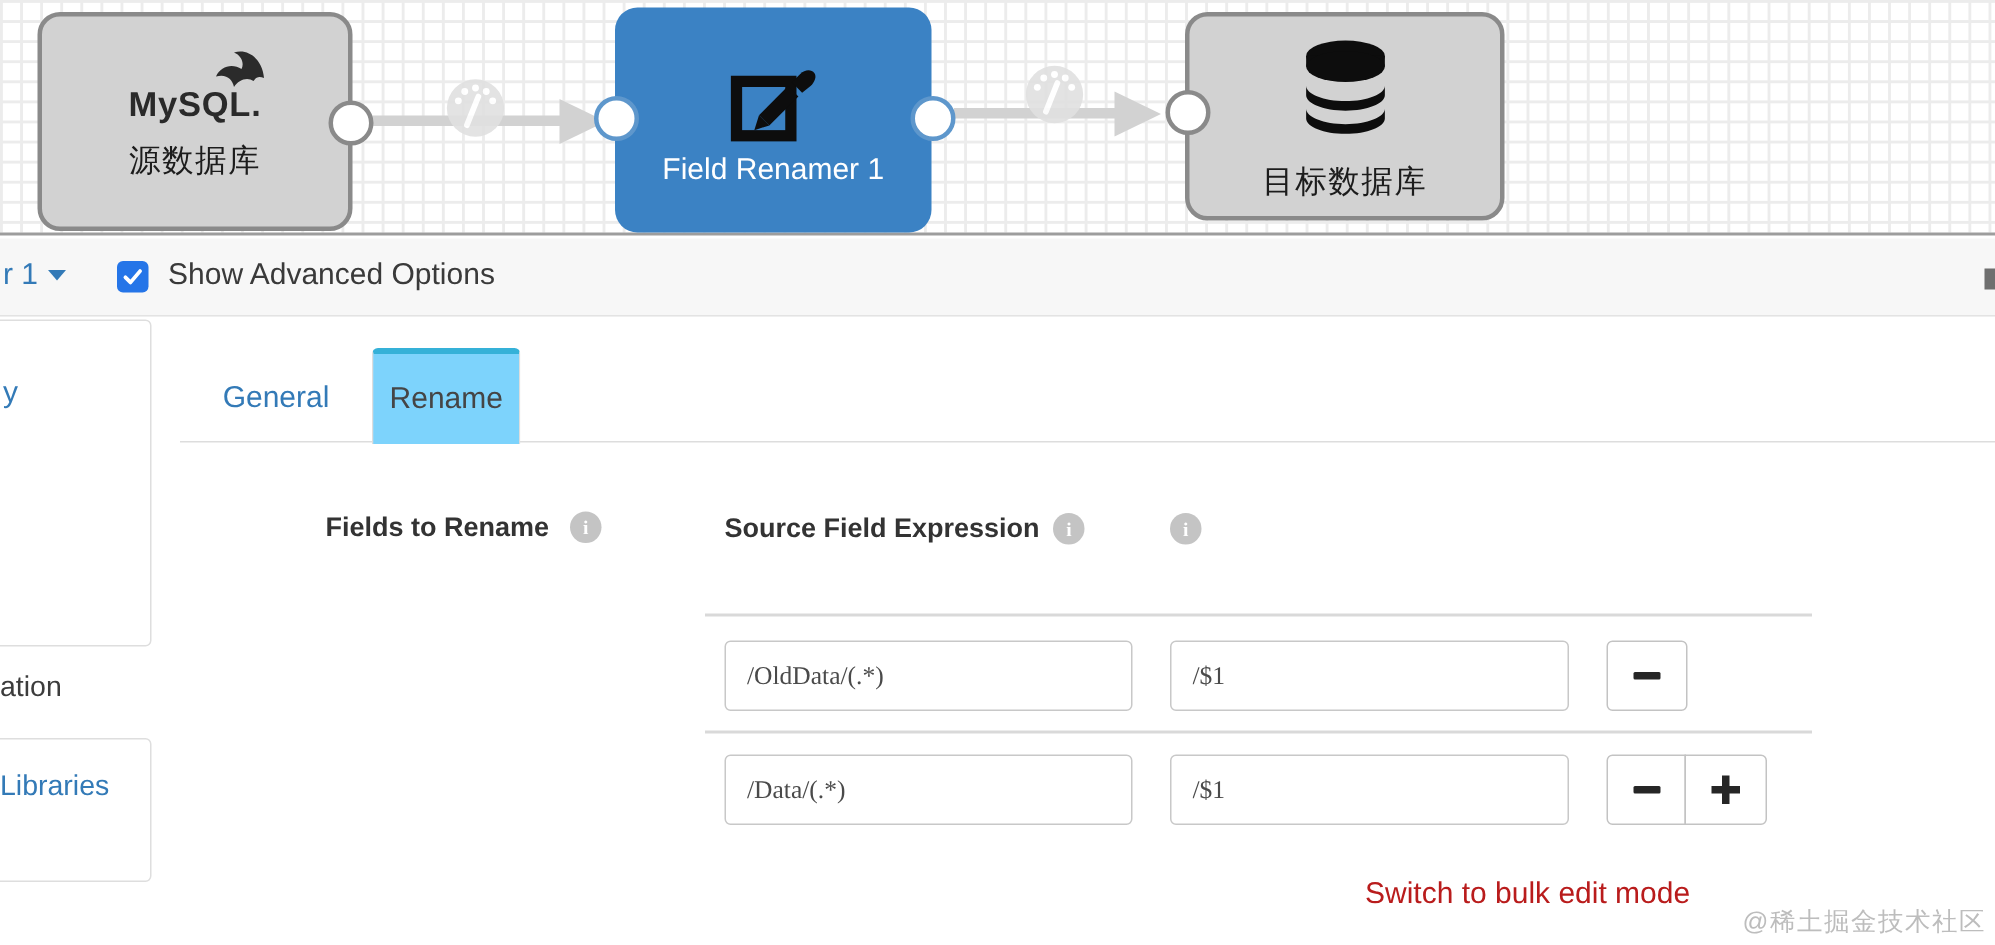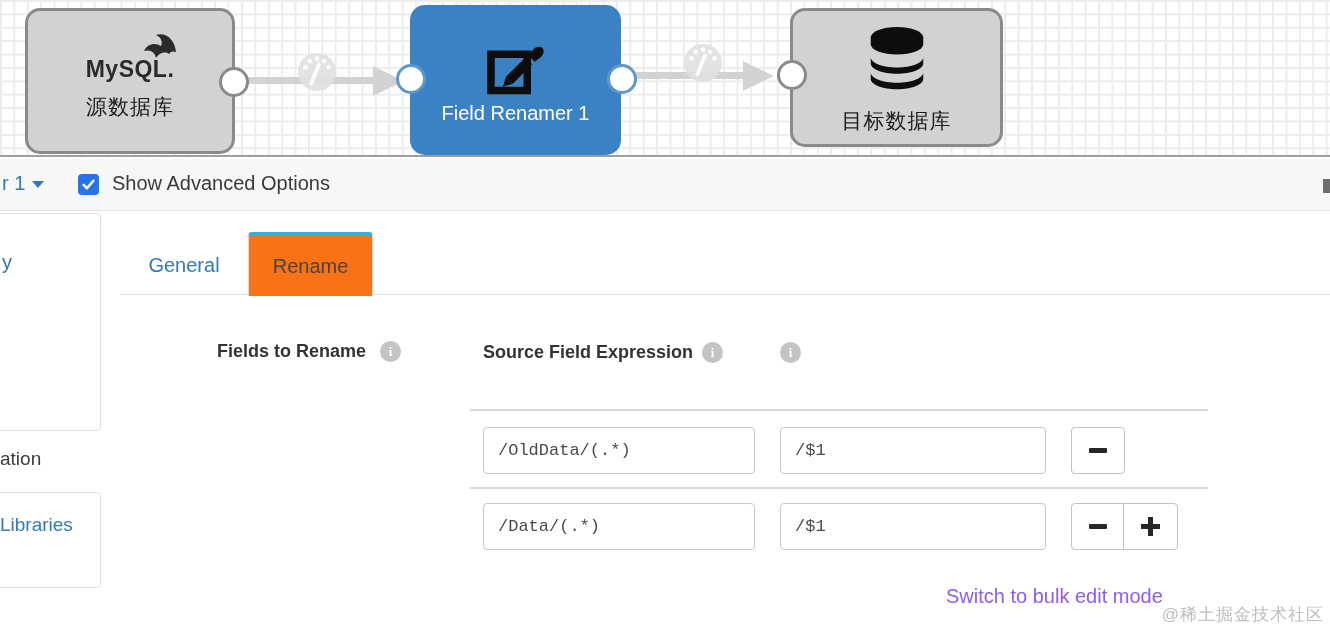--- a/index.html
+++ b/index.html
@@ -59,51 +59,51 @@
   .panel-b { position:absolute; left:-42px; top:492px; width:143px; height:96px; background:#fff; border:1px solid #dedede; border-radius:4px; }
   .side-partial { position:absolute; font-size:20px; }
   .sp-top { left:2px; top:251px; color:#337ab7; cursor:pointer; }
   .sp-mid { left:0px; top:448px; color:#3c3c3c; font-size:19px; }
   .sp-bot { left:0px; top:514px; color:#337ab7; font-size:19px; cursor:pointer; }
 
   
   .tabbar-line { position:absolute; left:120px; top:294px; width:1210px; height:1px; background:#ddd; }
   .tab { position:absolute; display:flex; align-items:center; justify-content:center; font-size:20px; cursor:pointer;text-align:right; }
   .tab-general { left:120px; top:237px; width:128px; height:57px; color:#337ab7; }
-  .tab-rename { left:248px; top:232px; width:125px; height:64px; background:#f97316; color:#454545;
+  .tab-rename { left:248px; top:232px; width:99px; height:64px; background:#7dd3fc; color:#454545;
     border:1px solid #ddd; border-bottom:none; border-top:4px solid #35b1d8; border-radius:4px 4px 0 0; z-index:2; }
 
   
   .row-header { position:absolute; left:217px; top:341px; display:flex; align-items:center; gap:14px; }
   .hdr-text { font-weight:bold; font-size:18px; color:#333; }
   .col-header { position:absolute; display:flex; gap:9px; }
   .col-source { left:483px; top:342px; }
   .col-target { left:780px; top:342px; }
   .info-icon { width:21px; height:21px; border-radius:50%; background:#c4c4c4; color:#fff; display:flex; align-items:center; justify-content:center; font-size:13px; font-weight:bold; font-family:"Liberation Serif","DejaVu Serif",serif; cursor:pointer; }
   .divider { position:absolute; left:470px; width:738px; height:2px; background:#d9d9d9; }
   .div1 { top:409px; } .div2 { top:487px; }
 
   .expr-input { position:absolute; height:47px; border:1px solid #c8c8c8; border-radius:4px; background:#fff;
-    font-family:Liberation Mono, monospace; font-size:17px; color:#4a4a4a; padding:0 14px; outline:none; }
+    font-family:Liberation Serif, serif; font-size:17px; color:#4a4a4a; padding:0 14px; outline:none; }
   .in-s1 { left:483px; top:427px; width:272px; }
   .in-t1 { left:780px; top:427px; width:266px; }
   .in-s2 { left:483px; top:503px; width:272px; }
   .in-t2 { left:780px; top:503px; width:266px; }
 
   .icon-btn { position:absolute; height:47px; background:#fff; border:1px solid #c3c3c3; border-radius:4px;
     display:flex; align-items:center; justify-content:center; cursor:pointer; }
   .btn-minus-r1 { left:1071px; top:427px; width:54px; }
   .btn-minus-r2 { left:1071px; top:503px; width:53px; border-radius:4px 0 0 4px; }
   .btn-plus-r2  { left:1123px; top:503px; width:55px; border-radius:0 4px 4px 0; }
   .glyph-minus { width:18px; height:5px; background:#262626; border-radius:1px; }
   .glyph-plus { position:relative; width:19px; height:19px; }
   .glyph-plus::before { content:""; position:absolute; left:0; top:7px; width:19px; height:5px; background:#262626; }
   .glyph-plus::after  { content:""; position:absolute; left:7px; top:0; width:5px; height:19px; background:#262626; }
 
-  .bulk-link { position:absolute; left:946px; top:585px; font-size:20px; color:#8b5cf6; cursor:pointer; }
+  .bulk-link { position:absolute; left:910px; top:585px; font-size:20px; color:#b91c1c; cursor:pointer; }
   .watermark { position:absolute; right:6px; top:603px; font-size:17px; color:#bdbdbd; letter-spacing:1px; }
 </style>
 </head>
 <body>
 
 <div class="screen">
 
   <div class="canvas">
 
     <div class="node node-gray node-source">

